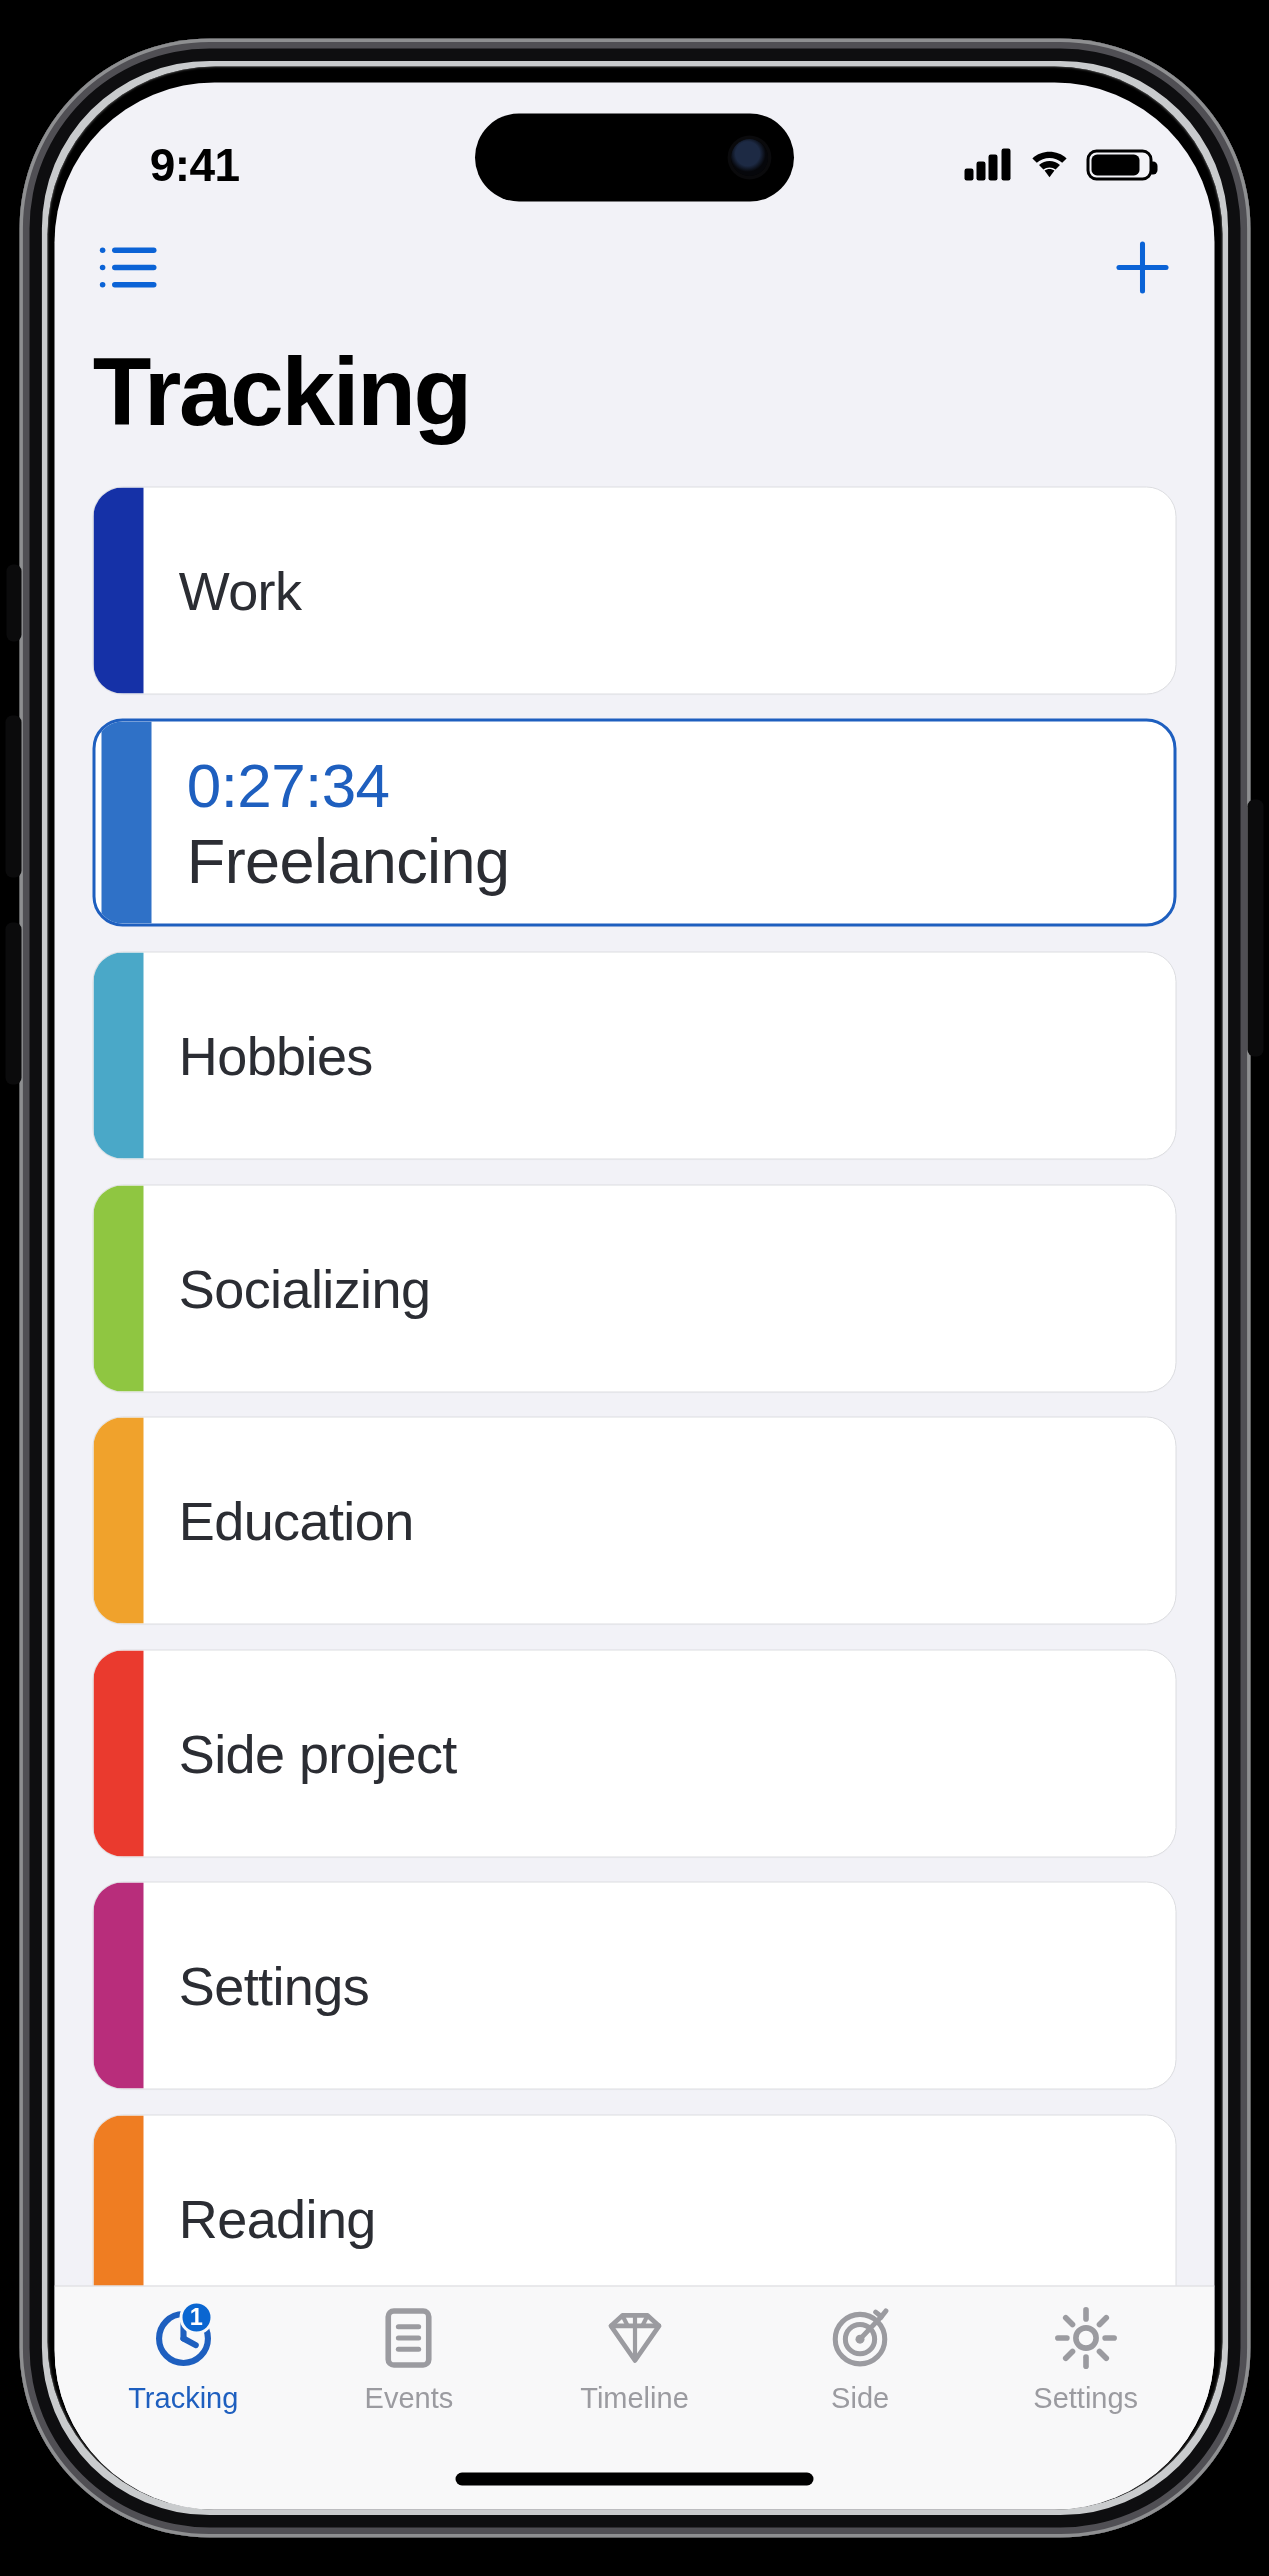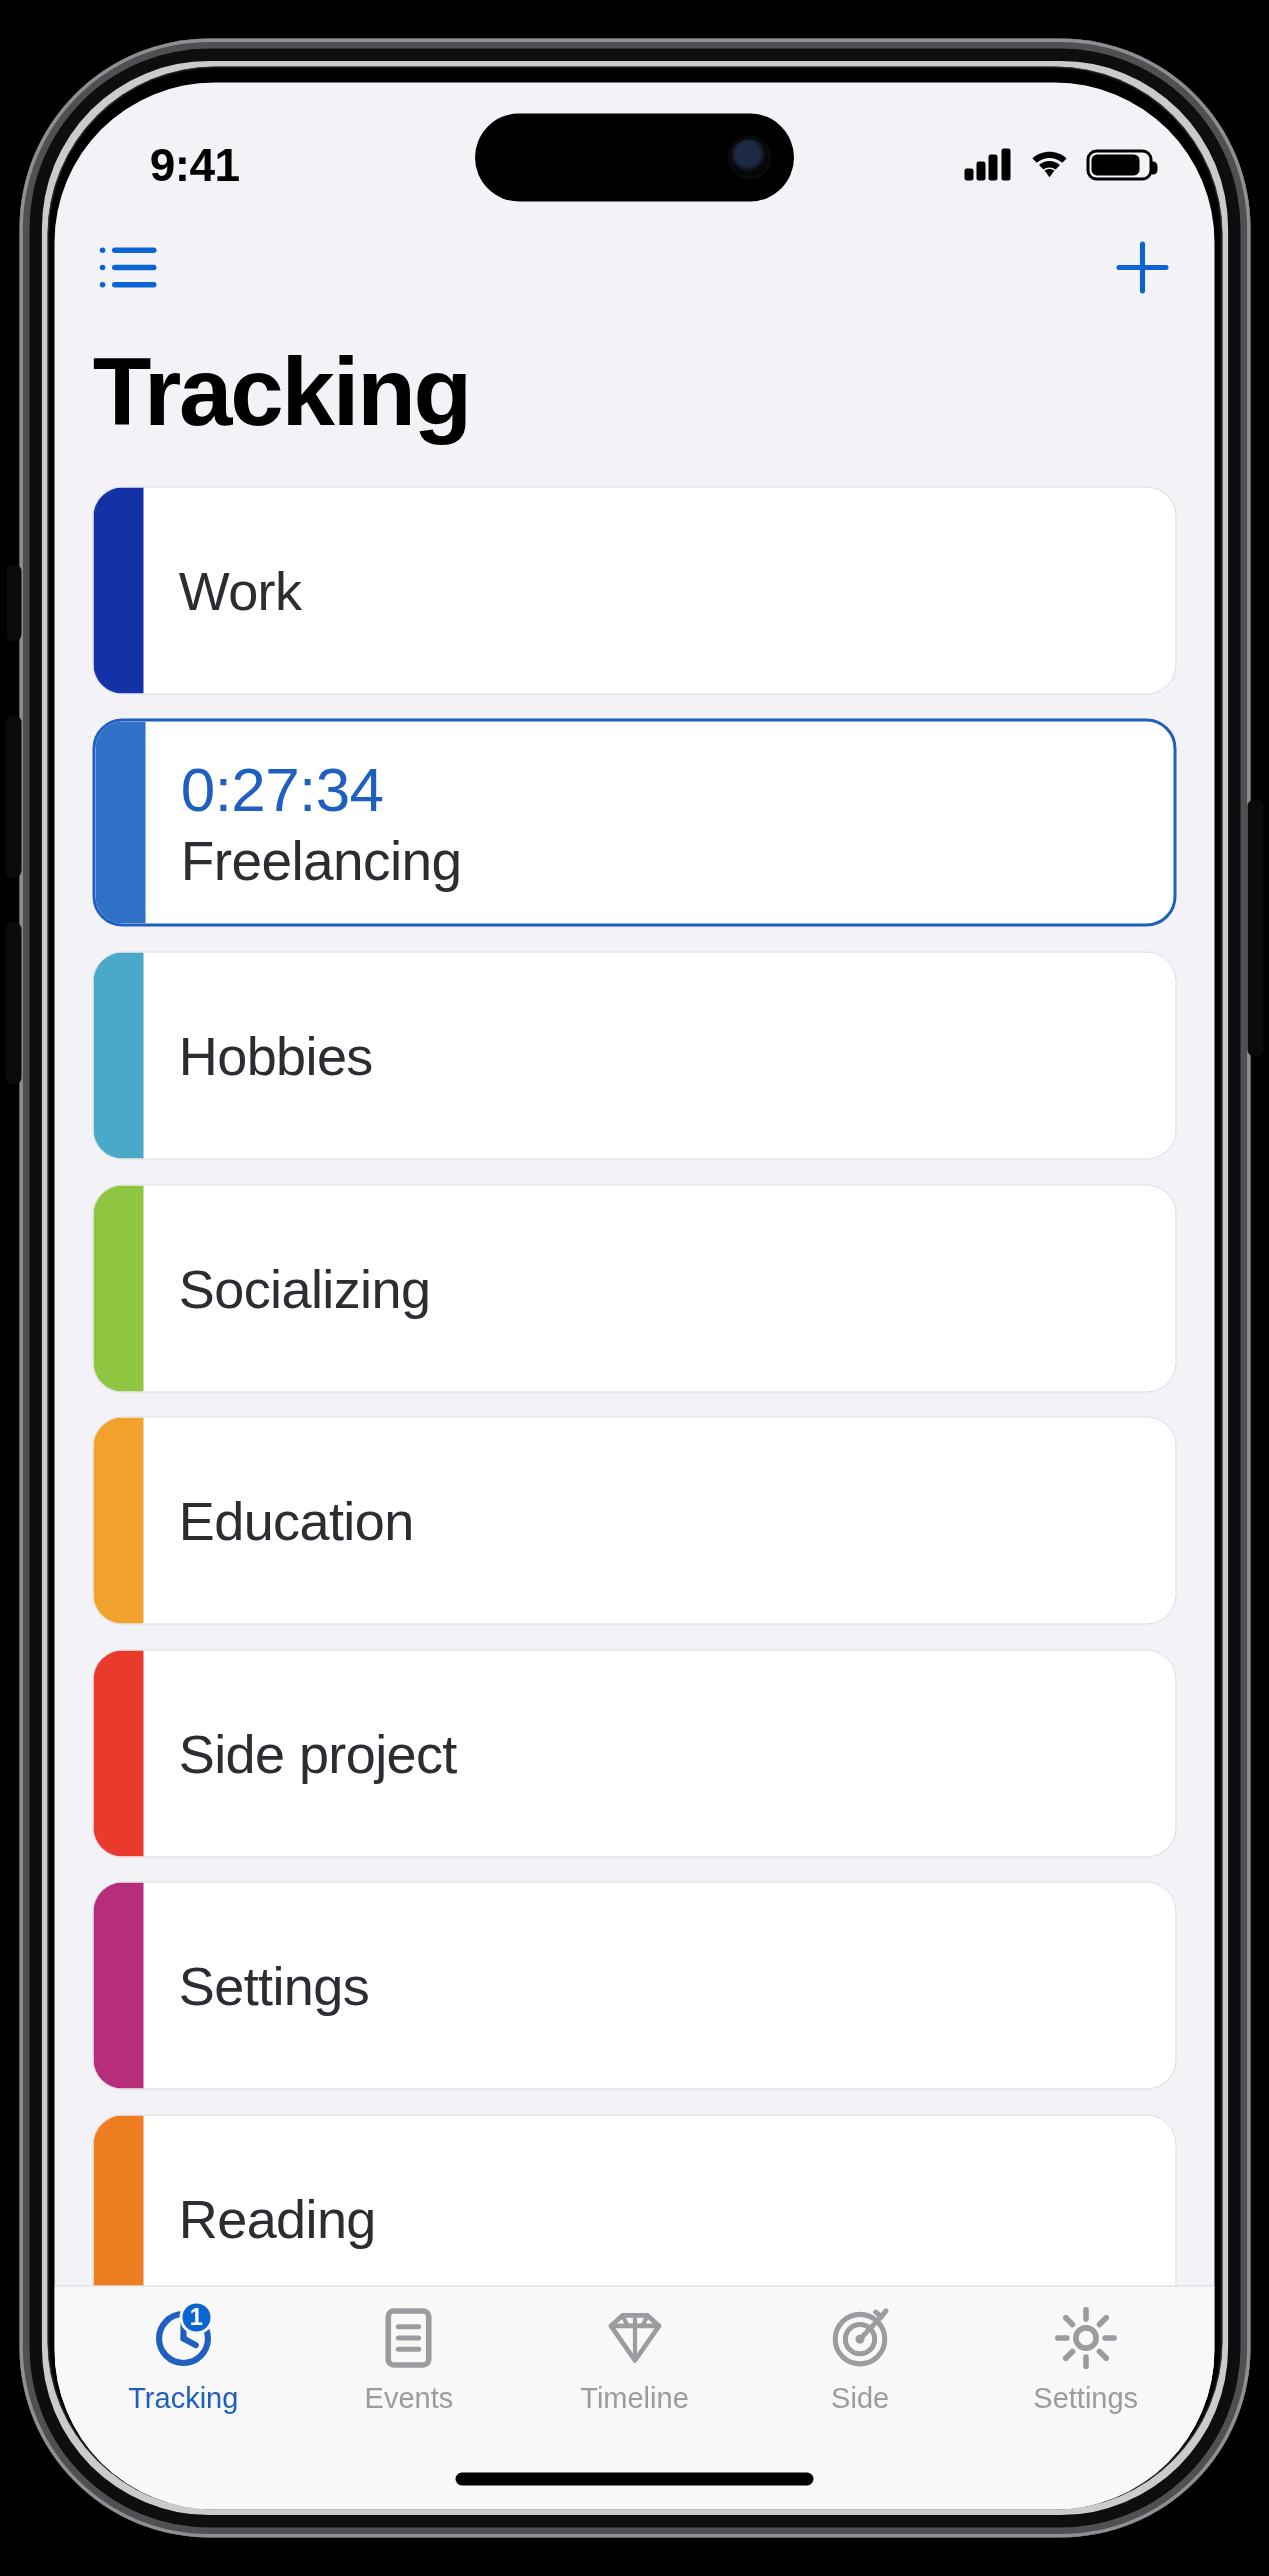--- a/index.html
+++ b/index.html
@@ -181,29 +181,30 @@
     padding-left: 35px;
   }
   .card .label {
     font-size: 54px;
     color: #2b2d33;
     font-weight: 400;
     letter-spacing: -0.6px;
   }
   .card.active {
     border: 3.4px solid #1e5fbf;
+    padding-left: 6px;
   }
   .card.active .timer {
     font-size: 62px;
     font-weight: 500;
     color: #1e5fbf;
     letter-spacing: -0.6px;
     margin-bottom: 4.5px;
   }
-  .card.active .label { font-size: 55px; }
+  .card.active .label { font-size: 63px; }
 
   
   .tabbar {
     position:absolute;
     bottom:0; left:0; right:0;
     height: 224px;
     background:#f8f8f9;
     border-top: 1.1px solid #d8d8db;
     display:flex;
     justify-content:space-around;

